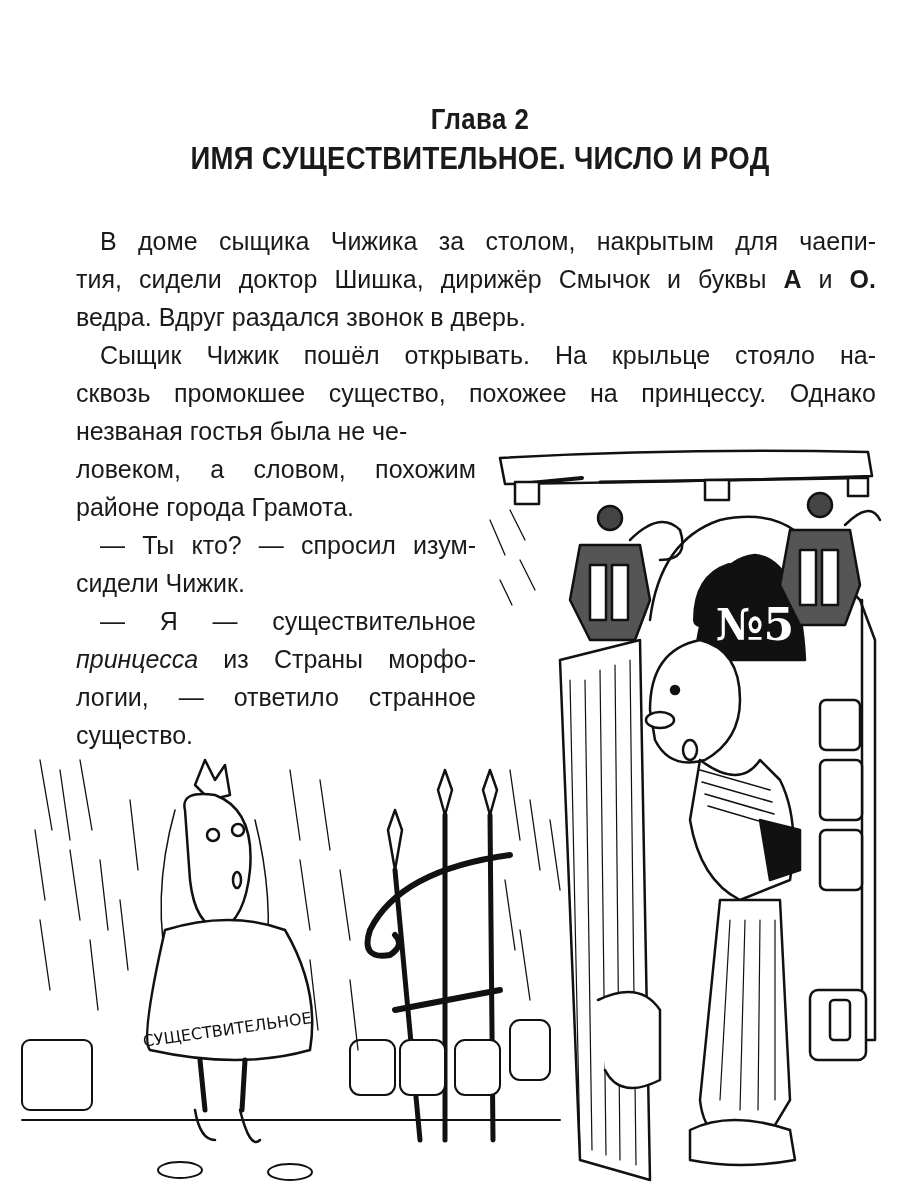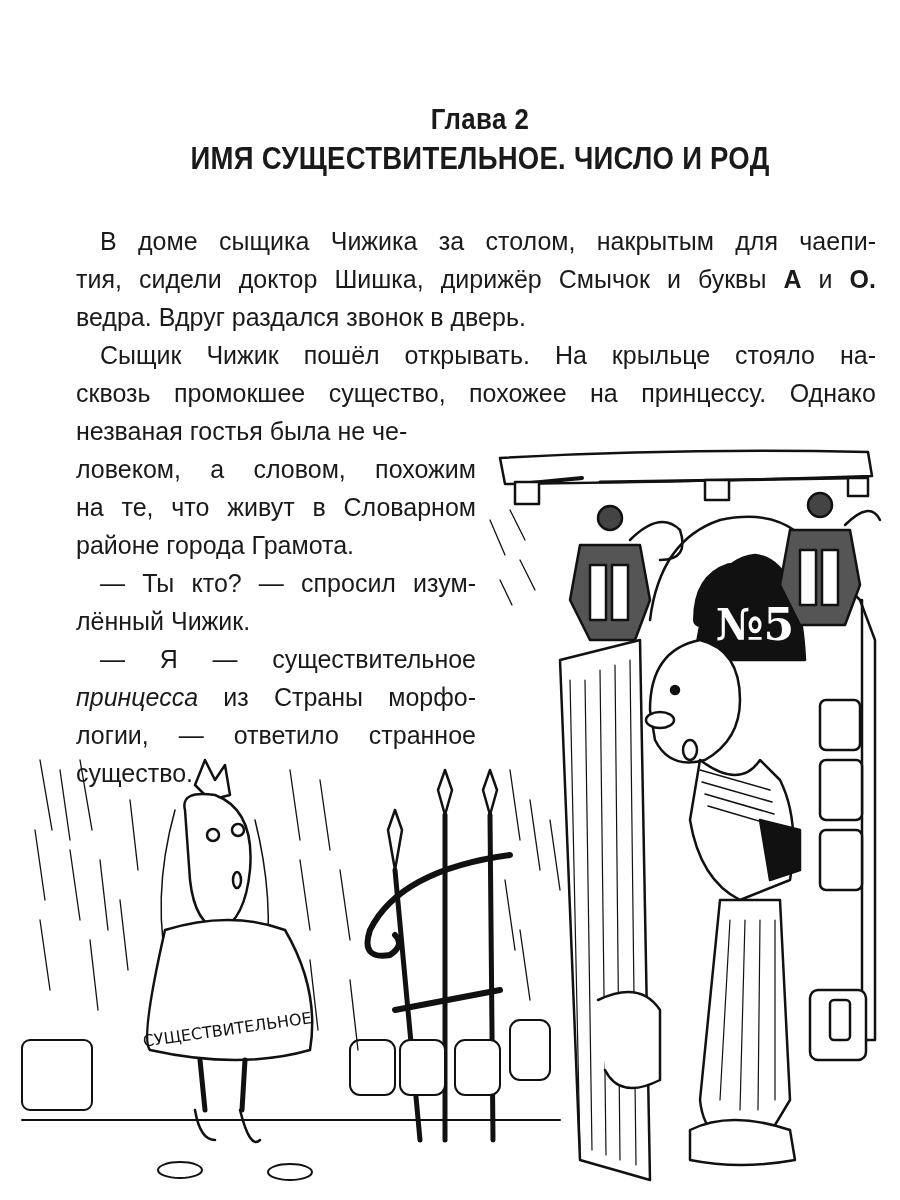--- a/index.html
+++ b/index.html
@@ -39,25 +39,24 @@
   <div class="body-text">
 
     <span class="line indent">В доме сыщика Чижика за столом, накрытым для чаепи-</span>
     <span class="line"><span>тия, сидели доктор Шишка, дирижёр Смычок и буквы</span> <b>А</b> <span>и</span> <b>О.</b></span>
     <span class="line last">ведра. Вдруг раздался звонок в дверь.</span>
 
     <span class="line indent">Сыщик Чижик пошёл открывать. На крыльце стояло на-</span>
     <span class="line">сквозь промокшее существо, похожее на принцессу. Однако</span>
     <span class="narrow-line last">незваная гостья была не че-</span>
     <span class="narrow-line">ловеком, а словом, похожим</span>
-    <span class="narrow-line">на те, что живут в Словарном</span>
     <span class="narrow-line last">районе города Грамота.</span>
 
     <span class="narrow-line indent" style="width:376px">— Ты кто? — спросил изум-</span>
-    <span class="narrow-line last">лённый Чижик.</span>
+    <span class="narrow-line last">сидели Чижик.</span>
 
     <span class="narrow-line indent" style="width:376px">— Я — существительное</span>
     <span class="narrow-line"><i>принцесса</i> <span>из Страны морфо-</span></span>
     <span class="narrow-line">логии, — ответило странное</span>
     <span class="narrow-line last">существо.</span>
   </div>
 
   <svg class="illustration" viewBox="0 440 900 760" width="900" height="760" xmlns="http://www.w3.org/2000/svg" fill="none" stroke="#111" stroke-width="2.5" stroke-linecap="round" stroke-linejoin="round">
 
     <g>

